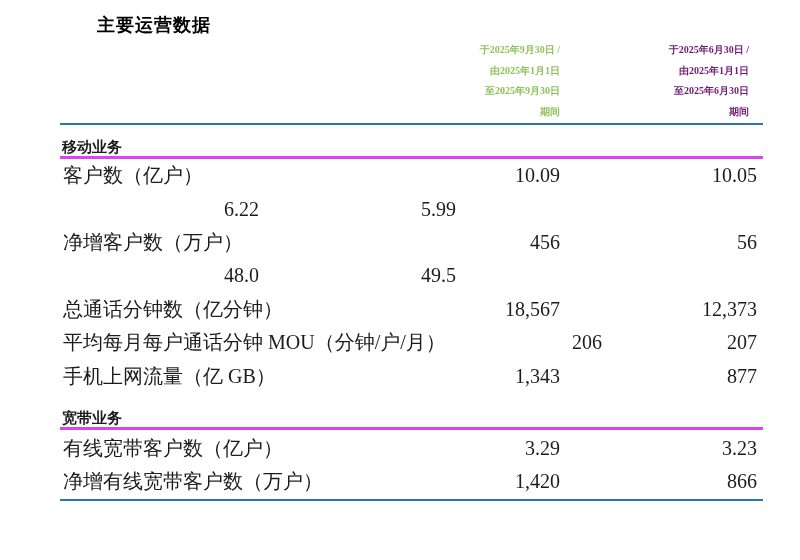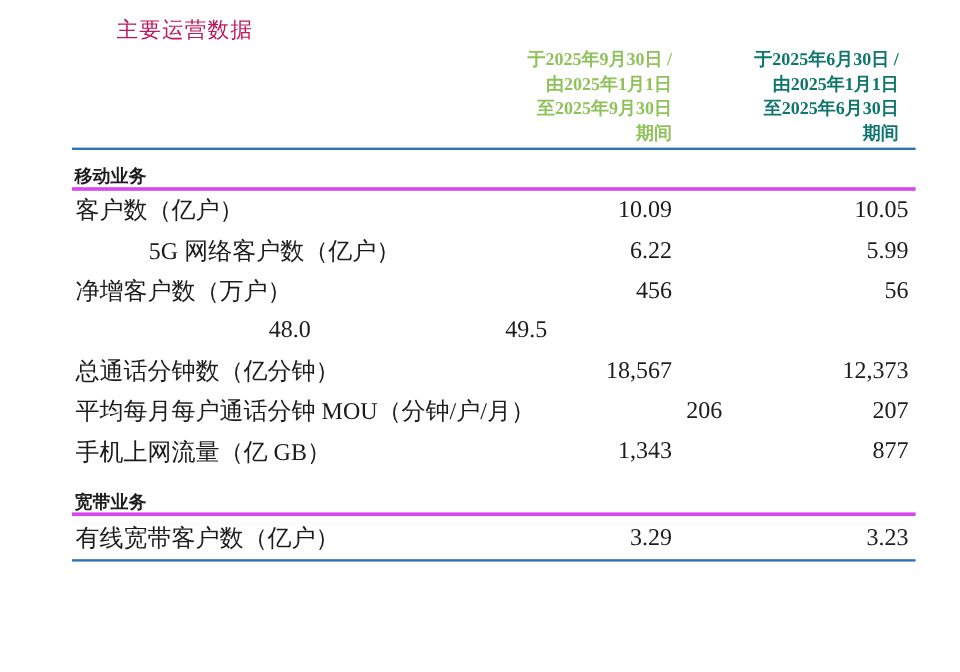--- a/index.html
+++ b/index.html
@@ -2,28 +2,28 @@
 <html><head>
 <meta charset="utf-8">
 <style>
   html,body{margin:0;padding:0;background:#ffffff;}
   .page{
     position:relative;width:800px;height:560px;background:#ffffff;overflow:hidden;
     font-family:"Liberation Serif","DejaVu Serif",serif;color:#1c1c1c;
   }
   .title{
     position:absolute;left:97px;top:13px;
-    font-size:18px;font-weight:normal;color:#be185d;letter-spacing:1px;
+    font-size:18px;font-weight:bold;color:#000000;letter-spacing:1px;
   }
   .table{position:absolute;left:60px;top:40px;width:703px;}
-  .thead{display:flex;font-size:15px;font-weight:bold;line-height:20.5px;}
+  .thead{display:flex;font-size:10px;font-weight:bold;line-height:20.5px;}
   .thead .spacer{flex:1;}
   .th{width:201px;box-sizing:border-box;text-align:right;}
   .th-current{color:#8fc25b;padding-right:2px;}
-  .th-prior{color:#0f766e;padding-right:14px;}
+  .th-prior{color:#701a75;padding-right:14px;}
   .rule-thick{height:2px;background:#2e74b5;margin-top:1px;}
   .section-row{
     font-size:15px;font-weight:bold;color:#1c1c1c;
     border-bottom:3px solid #d946ef;box-sizing:border-box;padding-left:2px;
   }
   .section-mobile{height:34px;padding-top:13px;}
   .section-broadband{height:37px;padding-top:16px;}
   .row{display:flex;align-items:center;height:33.4px;font-size:20px;}
   .rows-broadband{padding-top:3px;}
   .rows-broadband .row{height:32.5px;}
@@ -62,21 +62,20 @@
 
     <div class="section-row section-mobile">移动业务</div>
 
     <div>
       <div class="row">
         <div class="row-label">客户数（亿户）</div>
         <div class="val v1">10.09</div>
         <div class="val v2">10.05</div>
       </div>
       <div class="row indent">
-        <div class="row-label">5G 网络客户数（亿户）</div>
         <div class="val v1">6.22</div>
         <div class="val v2">5.99</div>
       </div>
       <div class="row">
         <div class="row-label">净增客户数（万户）</div>
         <div class="val v1">456</div>
         <div class="val v2">56</div>
       </div>
       <div class="row">
         <div class="val v1">48.0</div>
@@ -100,18 +99,23 @@
     </div>
 
     <div class="section-row section-broadband">宽带业务</div>
 
     <div class="rows-broadband">
       <div class="row">
         <div class="row-label">有线宽带客户数（亿户）</div>
         <div class="val v1">3.29</div>
         <div class="val v2">3.23</div>
       </div>
+      <div class="row">
+        <div class="row-label">净增有线宽带客户数（万户）</div>
+        <div class="val v1">1,420</div>
+        <div class="val v2">866</div>
+      </div>
     </div>
 
     <div class="rule-thick"></div>
 
   </div>
 </div>
 
 </body></html>

